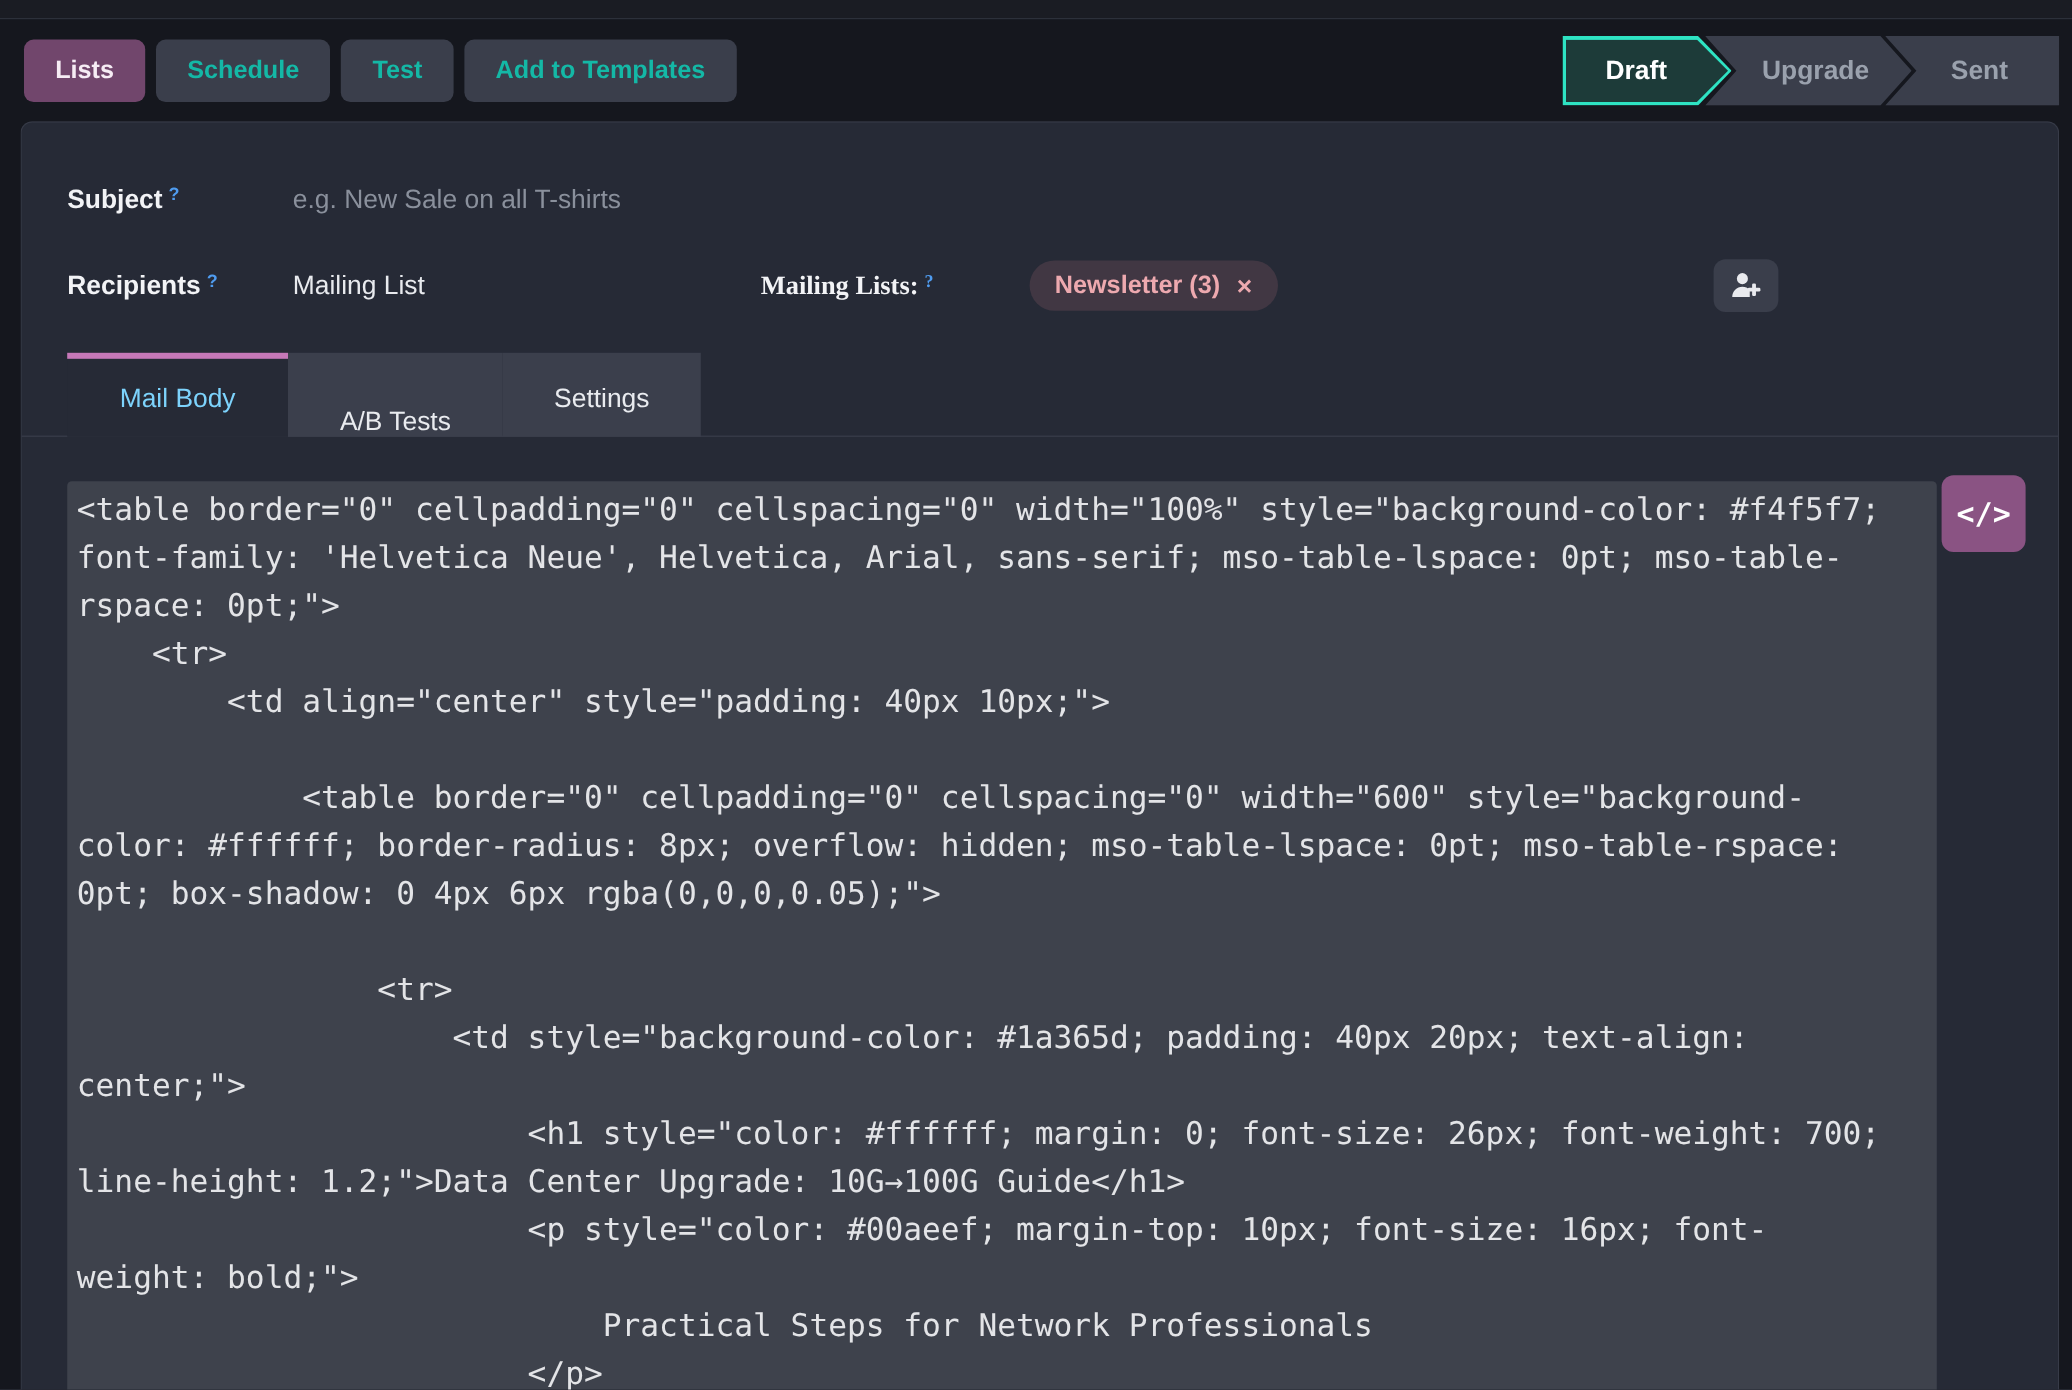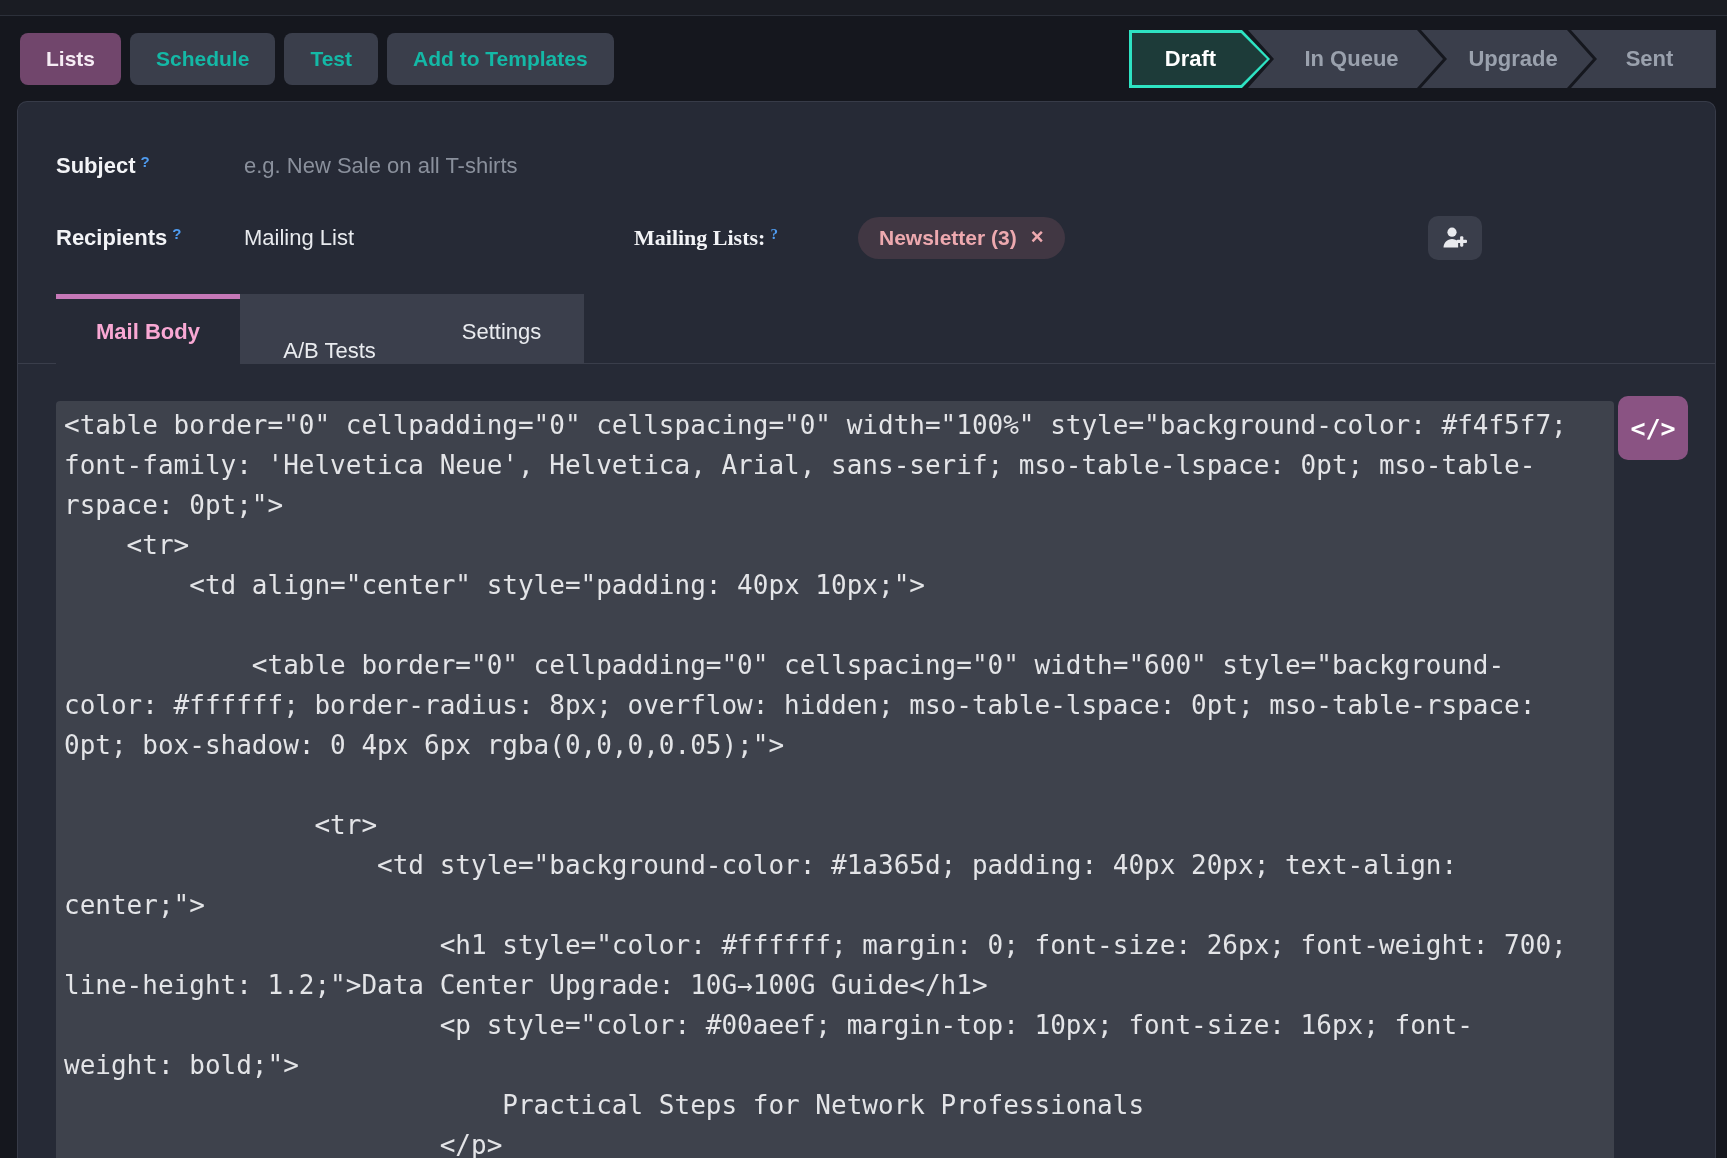--- a/index.html
+++ b/index.html
@@ -85,21 +85,21 @@
   }
   .subject-input::placeholder { color:#8a909c; opacity:1; }
   
   .row-recipients {
     position:absolute; left:38px; top:106px; height:60px; right:0;
     display:flex; align-items:center;
   }
   .recipients-type { width:390px; font-size:22px; color:#e8eaee; cursor:pointer; }
   .mlists-label-cell { width:224px;font-family:Liberation Serif, serif; }
   .list-tag {
-    display:flex; align-items:flex-start; gap:14px;
+    display:flex; align-items:flex-end; gap:14px;
     background:#413743; color:#eda9af;
     border-radius:999px; padding:9px 21px;
     font-size:21px; font-weight:700;
   }
   .list-tag-x { cursor:pointer; font-size:22px; line-height:1; }
   .add-subscriber-btn {
     position:absolute; left:1372px; top:8px;
     width:54px; height:44px; border:none; border-radius:10px;
     background:#3a3e4b; cursor:pointer;
     display:flex; align-items:center; justify-content:center;
@@ -108,21 +108,21 @@
   .tabs { position:absolute; left:38px; top:192px; display:flex; z-index:2; }
   .tab {
     height:70px; display:flex; align-items:center; justify-content:center;
     font-size:22px; color:#e9ebef; background:#3b3f4c;
     border-top:5px solid transparent; cursor:pointer;
   }
   .tab-mailbody { width:184px; }
   .tab-abtests  { width:179px;align-items:flex-end; }
   .tab-settings { width:165px; }
   .tab-active {
-    background:#262a36; color:#f9a8d4; font-weight:700;
+    background:#262a36; color:#7dd3fc; font-weight:400;
     border-top:5px solid #c678b8;
   }
   .tabs-divider {
     position:absolute; left:0; right:0; top:261px; height:1px; background:#3a3e4b;
   }
   
   .editor {
     position:absolute; left:38px; top:299px; width:1558px; height:781px;
     background:#3e424c; border-radius:4px;
     padding:4px 8px; cursor:text; overflow:hidden;
@@ -149,23 +149,20 @@
   <button class="btn btn-send">Lists</button>
   <button class="btn">Schedule</button>
   <button class="btn">Test</button>
   <button class="btn">Add to Templates</button>
 
   <div class="stepper">
     <div class="step step-draft">
       <div class="step-draft-inner">
         <span>Draft</span>
       </div>
-    </div>
-    <div class="step step-mid step-inqueue">
-      <span>In Queue</span>
     </div>
     <div class="step step-mid step-sending">
       <span>Upgrade</span>
     </div>
     <div class="step step-last step-sent">
       <span>Sent</span>
     </div>
   </div>
 </div>
 

